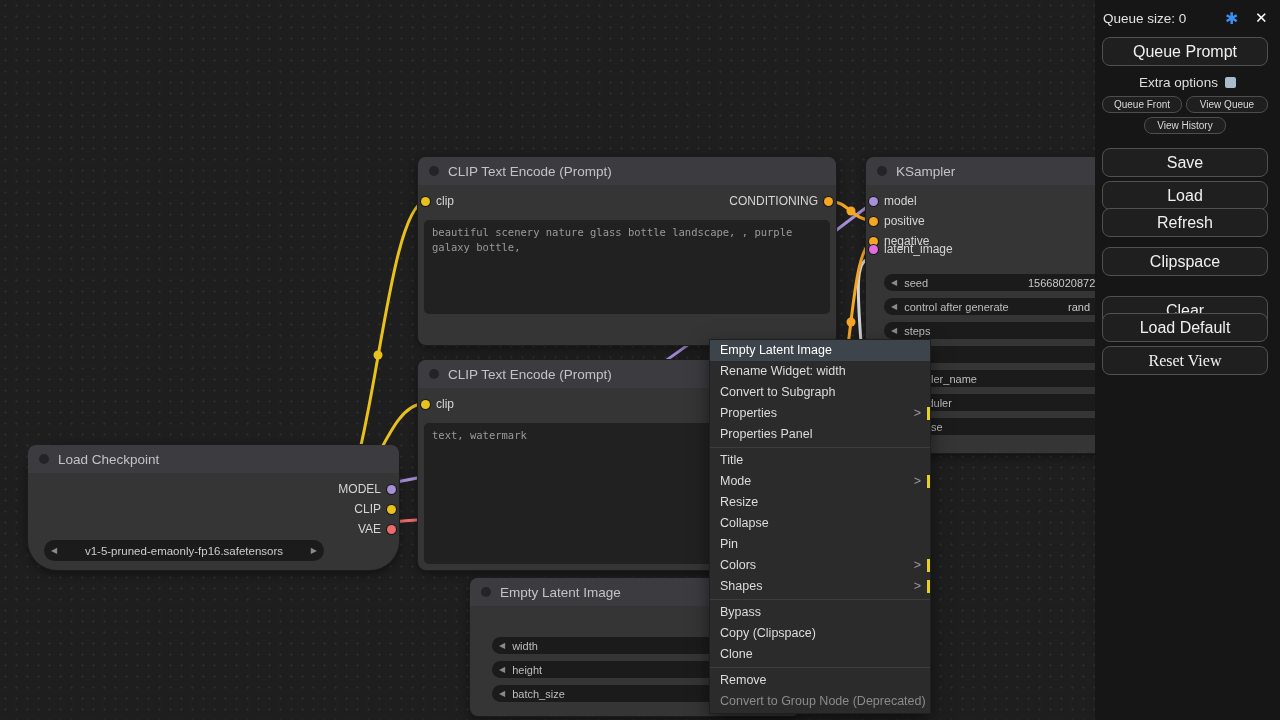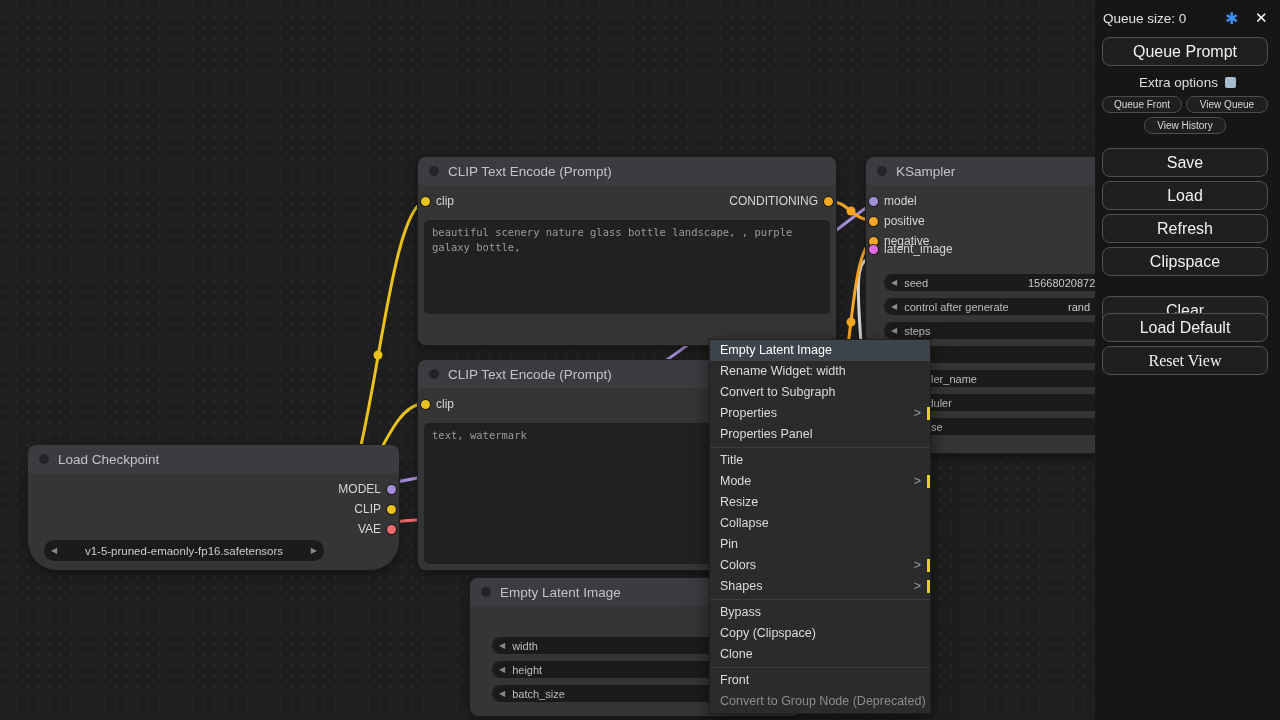--- a/index.html
+++ b/index.html
@@ -229,21 +229,21 @@
     </div>
     <div class="mi sub">
       <span>Shapes</span>
       <span class="arrow">&gt;</span>
     </div>
     <div class="msep"></div>
     <div class="mi">Bypass</div>
     <div class="mi">Copy (Clipspace)</div>
     <div class="mi">Clone</div>
     <div class="msep"></div>
-    <div class="mi">Front</div>
+    <div class="mi">Remove</div>
     <div class="mi disabled">Convert to Group Node (Deprecated)</div>
   </div>
 
 </div>
 
 <div id="sidebar">
   <div id="queueSize">Queue size: 0</div>
   <div id="gearIcon">✱</div>
   <div id="closeIcon">✕</div>
 
@@ -253,18 +253,18 @@
     <span>Extra options</span>
     <span id="extraCheckbox"></span>
   </div>
 
   <div class="sbtn-sm" style="left:7px;top:96px;width:80px;">Queue Front</div>
   <div class="sbtn-sm" style="left:91px;top:96px;width:82px;">View Queue</div>
   <div class="sbtn-sm" style="left:49px;top:117px;width:82px;">View History</div>
 
   <div class="sbtn" style="top:148px;">Save</div>
   <div class="sbtn" style="top:181px;">Load</div>
-  <div class="sbtn" style="top:214px;">Refresh</div>
+  <div class="sbtn" style="top:208px;">Refresh</div>
   <div class="sbtn" style="top:247px;">Clipspace</div>
   <div class="sbtn" style="top:296px;">Clear</div>
   <div class="sbtn" style="top:313px;">Load Default</div>
   <div class="sbtn" style="top:346px;font-family:Liberation Serif, serif;">Reset View</div>
 </div>
 
 </body></html>

